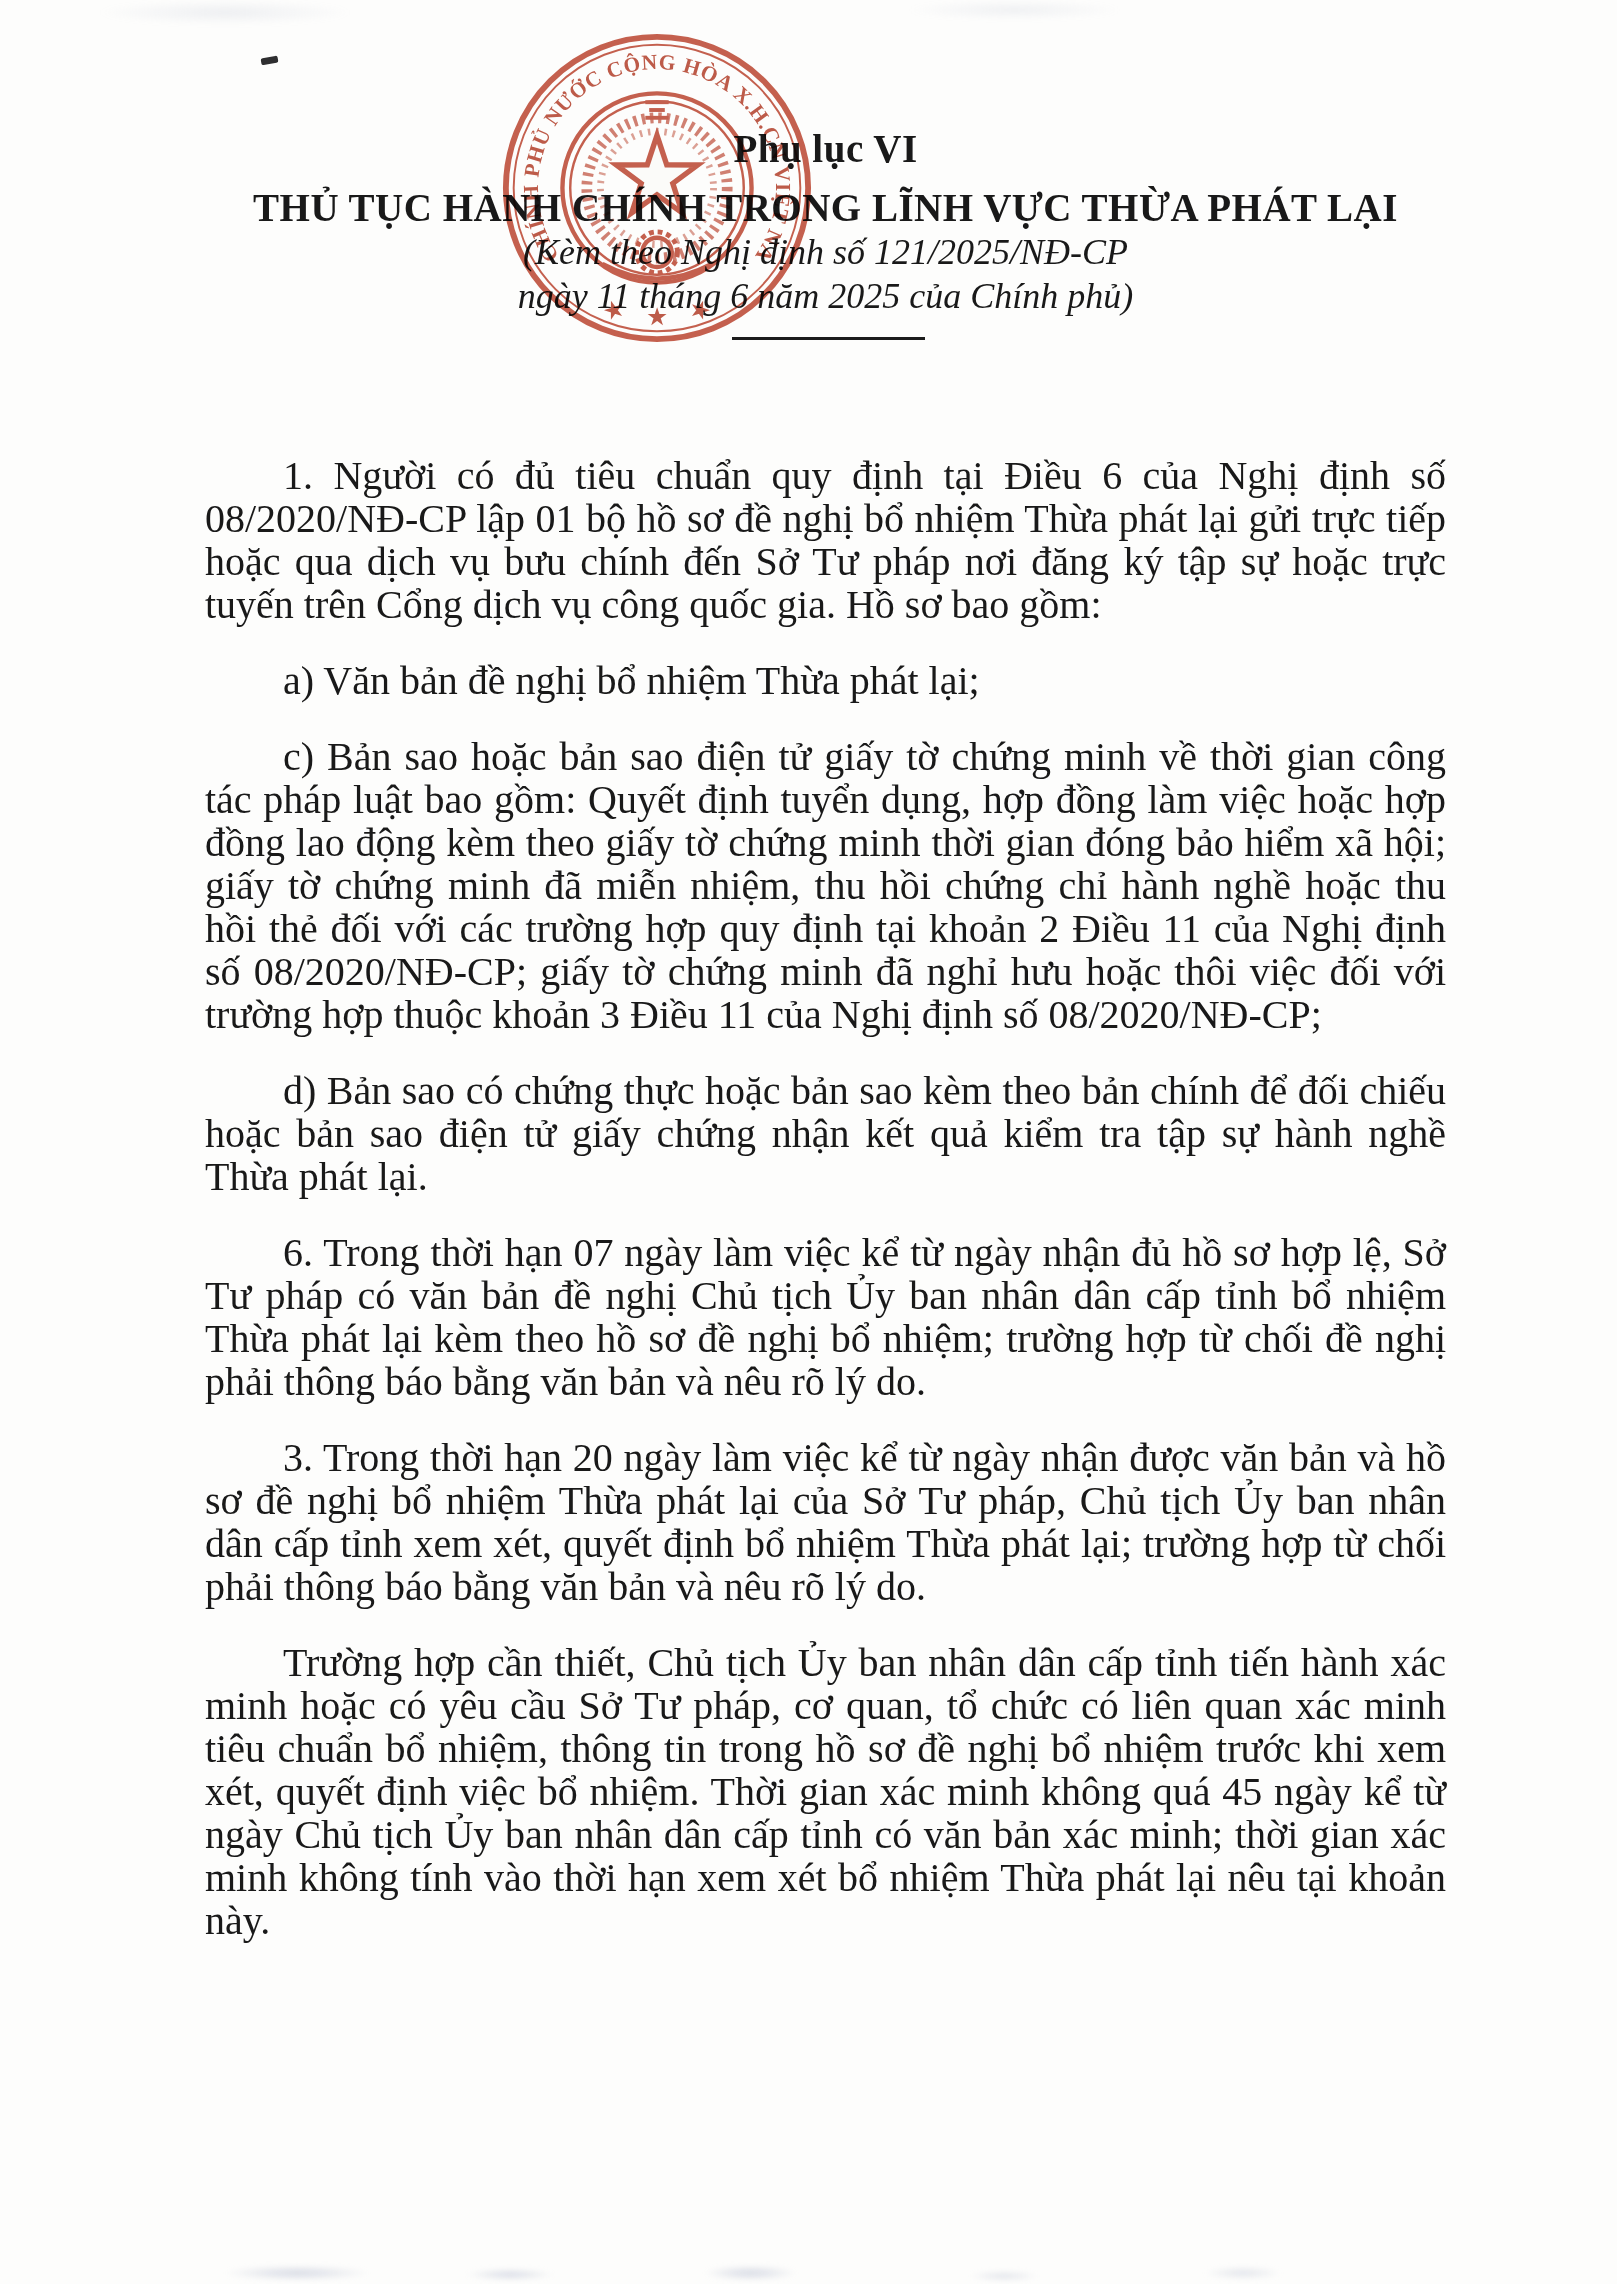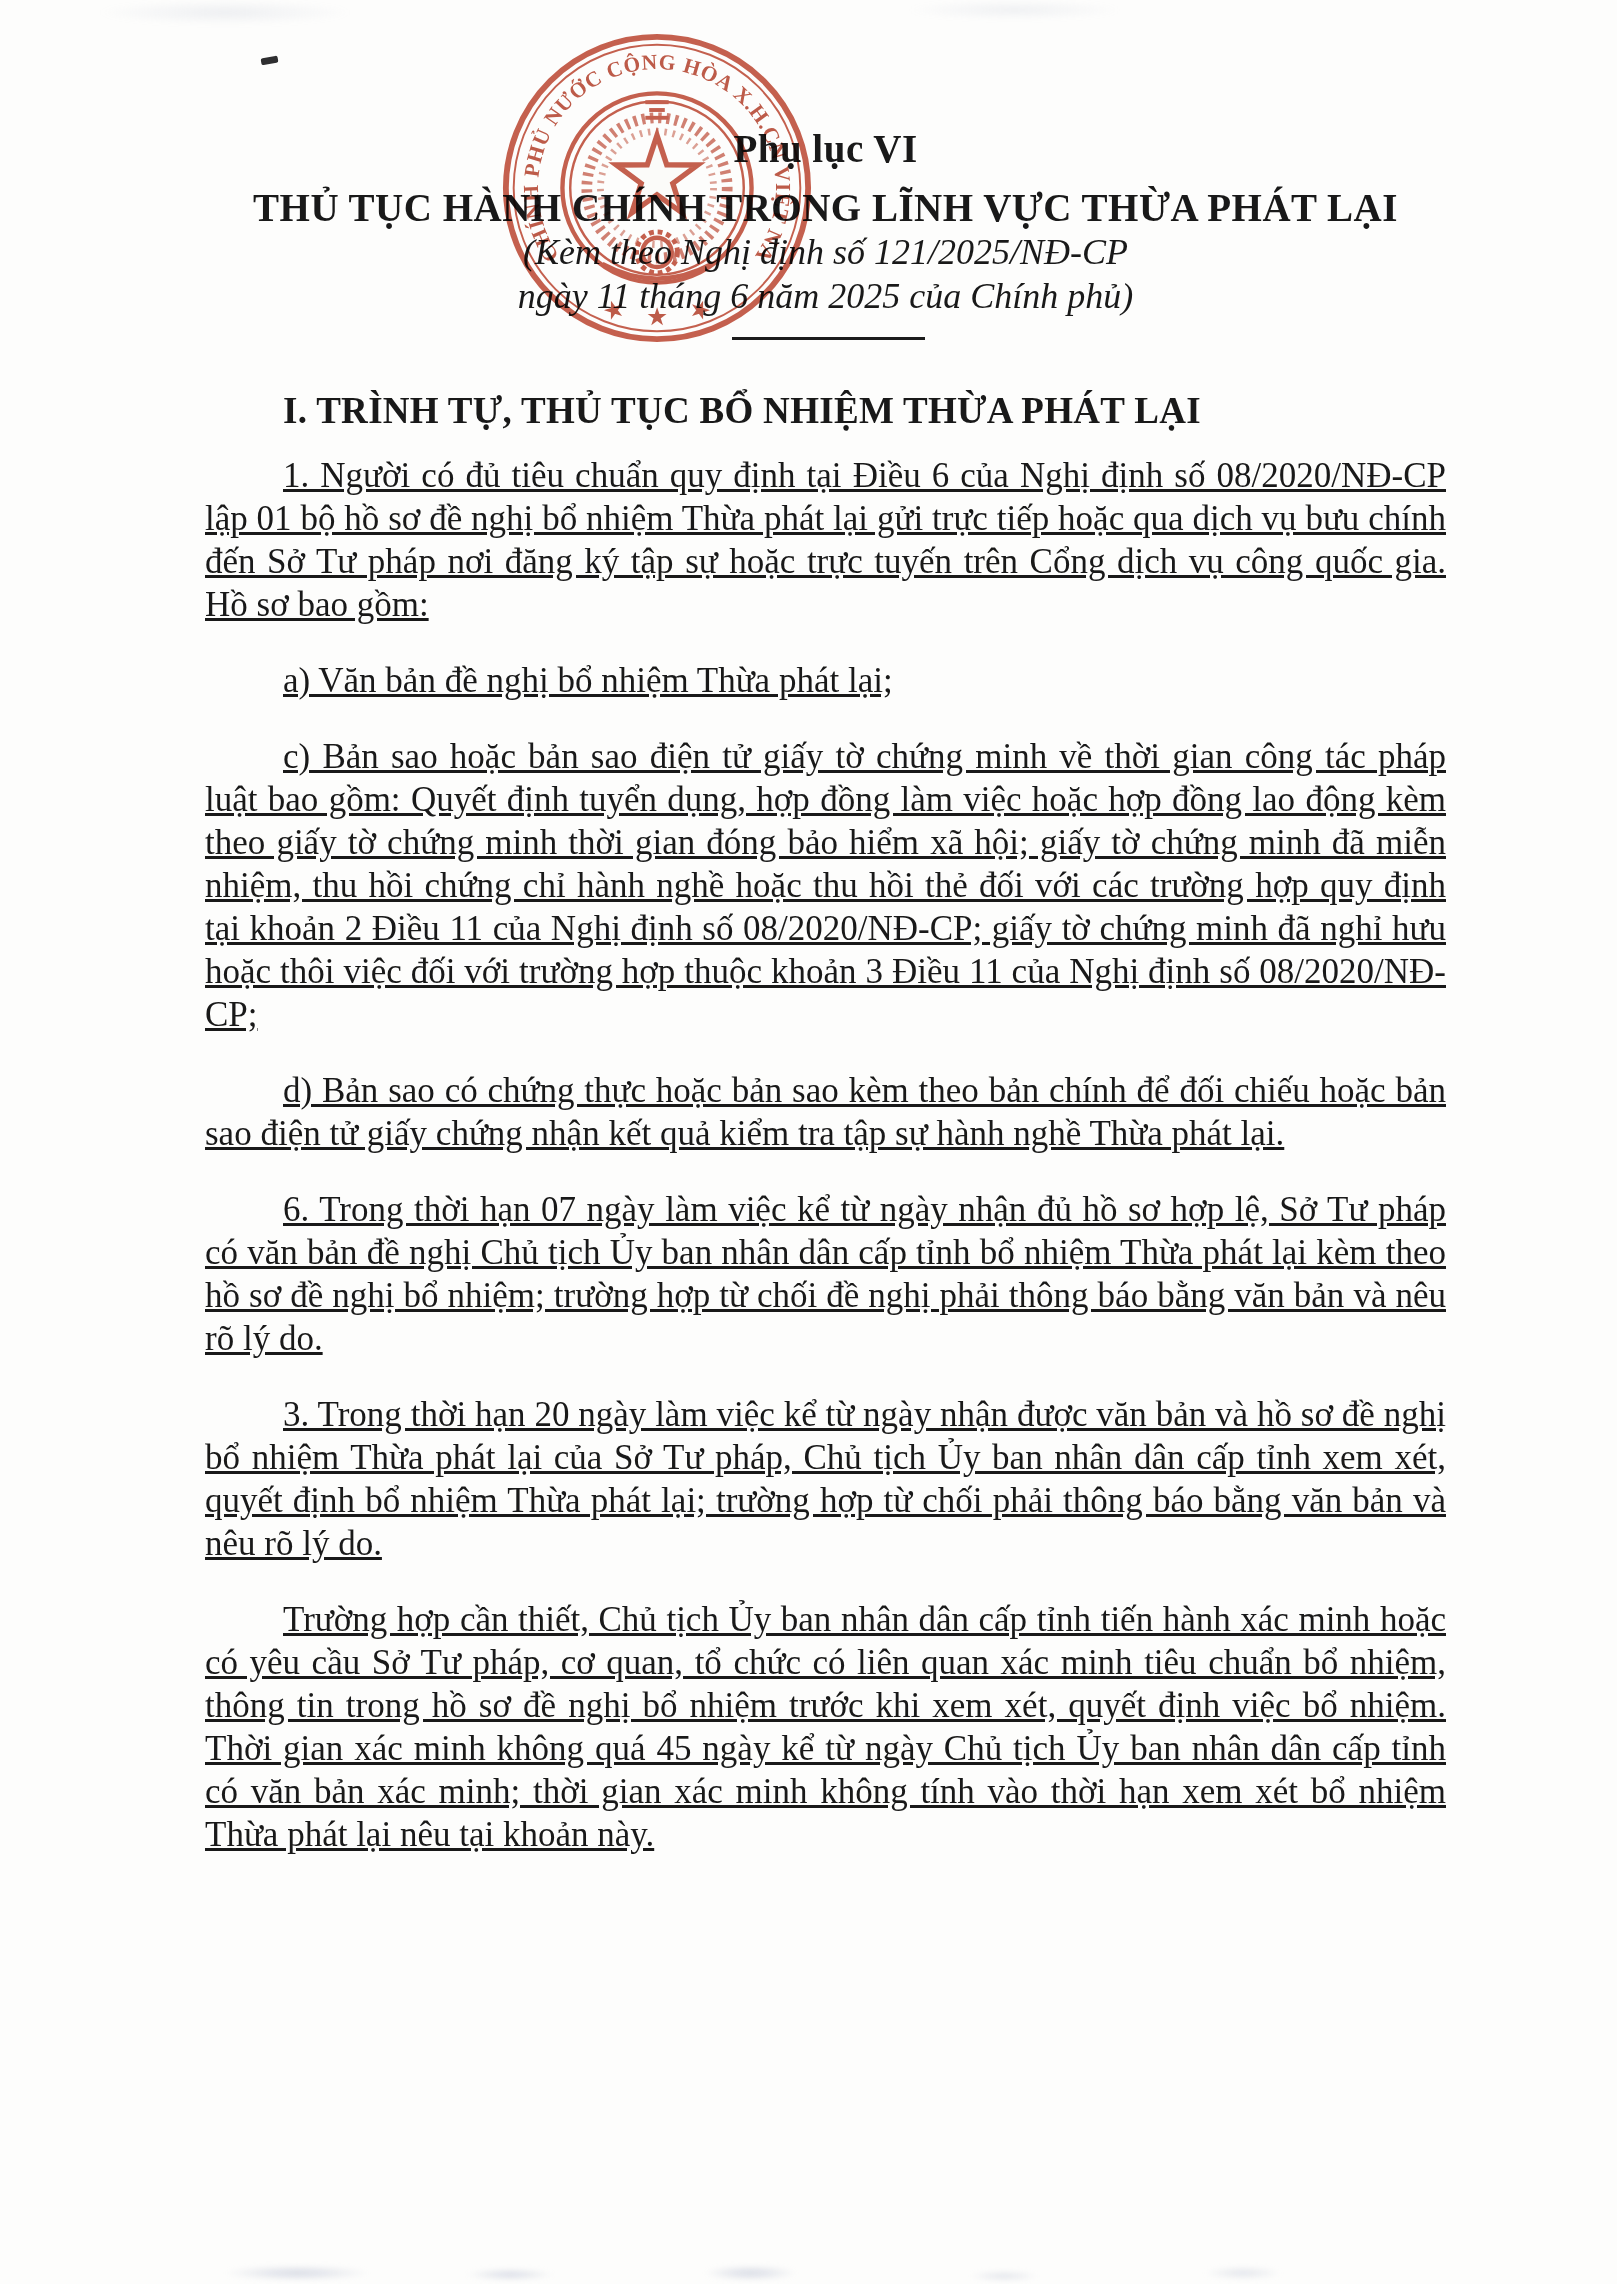--- a/index.html
+++ b/index.html
@@ -12,21 +12,21 @@
   .page{position:absolute;inset:0;}
   
   .colwrap{position:absolute;left:205px;width:1241px;}
   .appendix{top:126px;text-align:center;font-weight:bold;font-size:39px;letter-spacing:0.5px;}
   .doctitle{top:185px;text-align:center;font-weight:bold;font-size:39px;letter-spacing:0.5px;white-space:nowrap;}
   .sub1{top:231px;text-align:center;font-style:italic;font-size:36px;}
   .sub2{top:275px;text-align:center;font-style:italic;font-size:36px;}
   .sepline{position:absolute;left:732px;top:337px;width:193px;height:2.9px;background:#1c1c1c;}
   .heading{top:389px;font-weight:bold;font-size:37px;text-indent:78px;white-space:nowrap;letter-spacing:0.3px;}
   
-  .body{position:absolute;left:205px;top:454px;width:1241px;font-size:35px;line-height:43px;text-decoration:underline;}
+  .body{position:absolute;left:205px;top:454px;width:1241px;font-size:40px;line-height:43px;}
   .body p{margin:0;text-align:justify;text-indent:78px;}
   .body p + p{margin-top:33px;}
   
   .seal{position:absolute;left:501px;top:32px;width:312px;height:312px;
         mix-blend-mode:multiply;opacity:.9;z-index:3;pointer-events:none;}
   .seal *{vector-effect:none;}
   .seal text{font-family:"Liberation Serif",serif;font-weight:bold;}
   
   .ink-mark{position:absolute;left:261px;top:57px;width:16.6px;height:6.8px;background:#2e2e30;
             border-radius:2px;transform:rotate(-10deg);}
@@ -77,21 +77,20 @@
     <text x="202" y="292" font-size="22" text-anchor="middle" fill="#b84a36" transform="rotate(18 202 292)">★</text>
   </svg>
 
   <div class="ink-mark"></div>
 
   <div class="colwrap appendix">Phụ lục VI</div>
   <div class="colwrap doctitle">THỦ TỤC HÀNH CHÍNH TRONG LĨNH VỰC THỪA PHÁT LẠI</div>
   <div class="colwrap sub1">(Kèm theo Nghị định số 121/2025/NĐ-CP</div>
   <div class="colwrap sub2">ngày 11 tháng 6 năm 2025 của Chính phủ)</div>
   <div class="sepline"></div>
-  <div class="colwrap heading">I. TRÌNH TỰ, THỦ TỤC BỔ NHIỆM THỪA PHÁT LẠI</div>
 
   <div class="body">
     <p>1. Người có đủ tiêu chuẩn quy định tại Điều 6 của Nghị định số 08/2020/NĐ-CP lập 01 bộ hồ sơ đề nghị bổ nhiệm Thừa phát lại gửi trực tiếp hoặc qua dịch vụ bưu chính đến Sở Tư pháp nơi đăng ký tập sự hoặc trực tuyến trên Cổng dịch vụ công quốc gia. Hồ sơ bao gồm:</p>
     <p>a) Văn bản đề nghị bổ nhiệm Thừa phát lại;</p>
     <p>c) Bản sao hoặc bản sao điện tử giấy tờ chứng minh về thời gian công tác pháp luật bao gồm: Quyết định tuyển dụng, hợp đồng làm việc hoặc hợp đồng lao động kèm theo giấy tờ chứng minh thời gian đóng bảo hiểm xã hội; giấy tờ chứng minh đã miễn nhiệm, thu hồi chứng chỉ hành nghề hoặc thu hồi thẻ đối với các trường hợp quy định tại khoản 2 Điều 11 của Nghị định số 08/2020/NĐ-CP; giấy tờ chứng minh đã nghỉ hưu hoặc thôi việc đối với trường hợp thuộc khoản 3 Điều 11 của Nghị định số 08/2020/NĐ-CP;</p>
     <p>d) Bản sao có chứng thực hoặc bản sao kèm theo bản chính để đối chiếu hoặc bản sao điện tử giấy chứng nhận kết quả kiểm tra tập sự hành nghề Thừa phát lại.</p>
     <p>6. Trong thời hạn 07 ngày làm việc kể từ ngày nhận đủ hồ sơ hợp lệ, Sở Tư pháp có văn bản đề nghị Chủ tịch Ủy ban nhân dân cấp tỉnh bổ nhiệm Thừa phát lại kèm theo hồ sơ đề nghị bổ nhiệm; trường hợp từ chối đề nghị phải thông báo bằng văn bản và nêu rõ lý do.</p>
     <p>3. Trong thời hạn 20 ngày làm việc kể từ ngày nhận được văn bản và hồ sơ đề nghị bổ nhiệm Thừa phát lại của Sở Tư pháp, Chủ tịch Ủy ban nhân dân cấp tỉnh xem xét, quyết định bổ nhiệm Thừa phát lại; trường hợp từ chối phải thông báo bằng văn bản và nêu rõ lý do.</p>
     <p>Trường hợp cần thiết, Chủ tịch Ủy ban nhân dân cấp tỉnh tiến hành xác minh hoặc có yêu cầu Sở Tư pháp, cơ quan, tổ chức có liên quan xác minh tiêu chuẩn bổ nhiệm, thông tin trong hồ sơ đề nghị bổ nhiệm trước khi xem xét, quyết định việc bổ nhiệm. Thời gian xác minh không quá 45 ngày kể từ ngày Chủ tịch Ủy ban nhân dân cấp tỉnh có văn bản xác minh; thời gian xác minh không tính vào thời hạn xem xét bổ nhiệm Thừa phát lại nêu tại khoản này.</p>
   </div>

